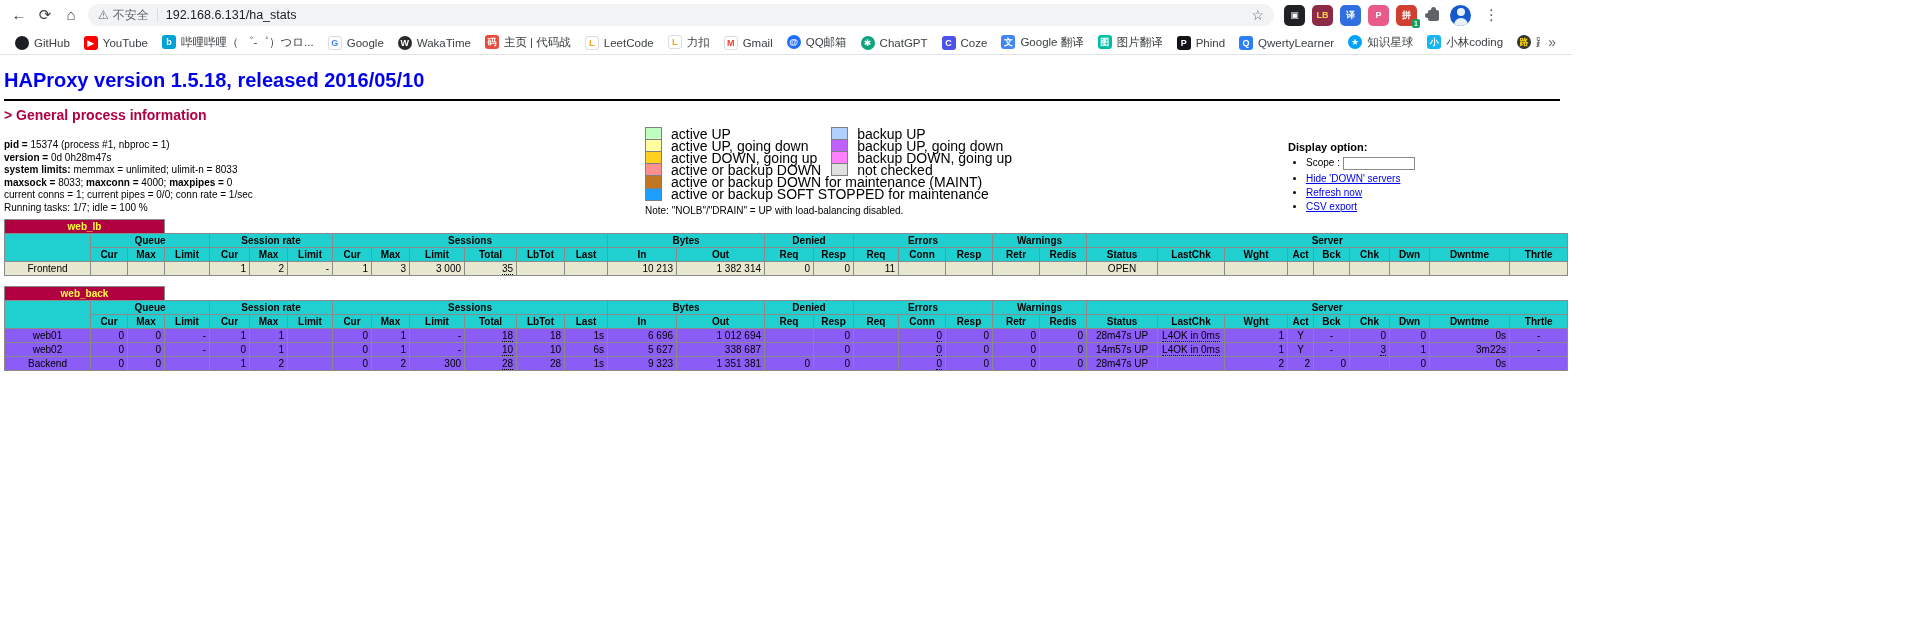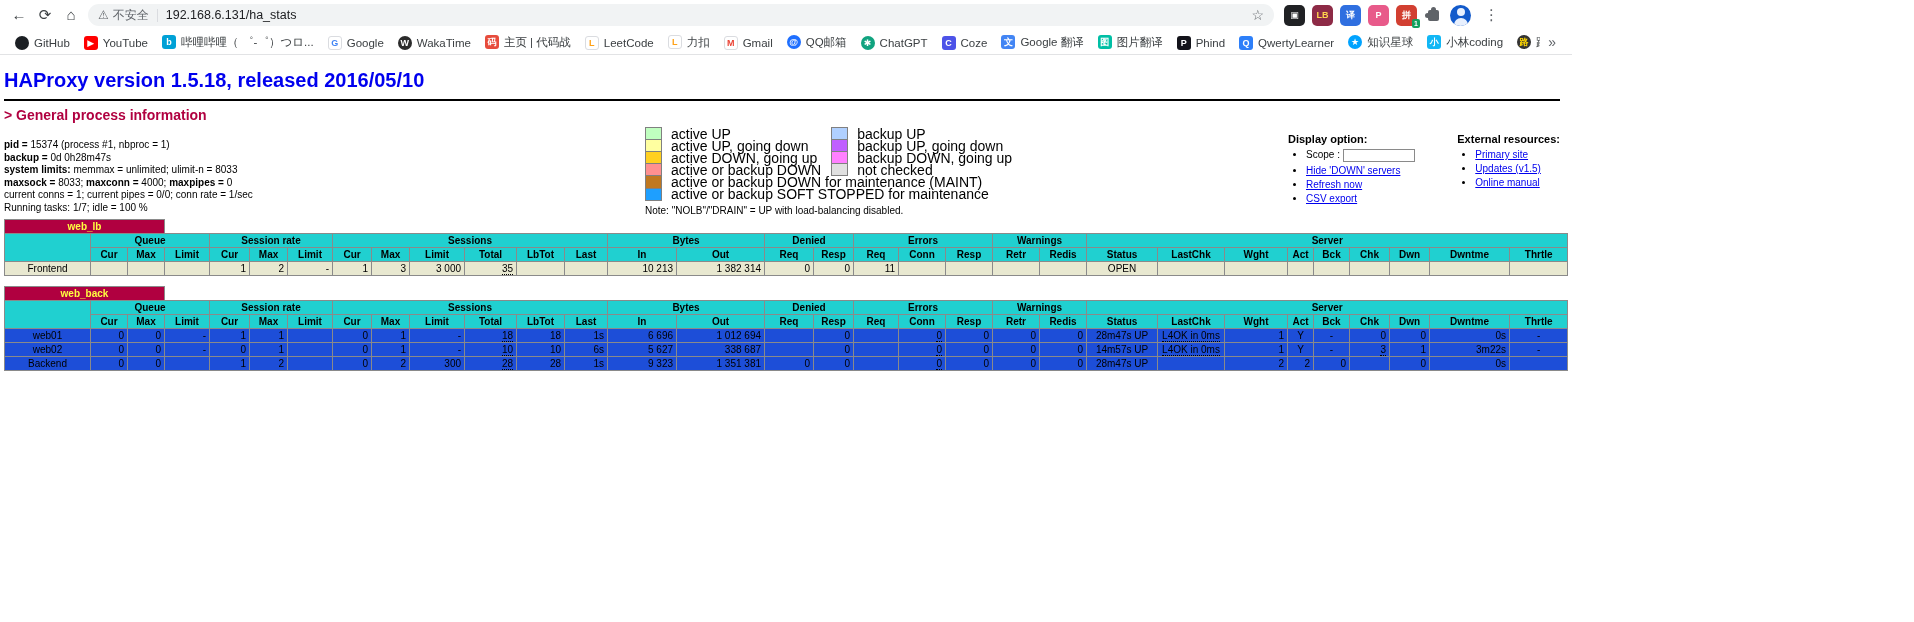--- a/index.html
+++ b/index.html
@@ -54,41 +54,41 @@
 
   .info-row { position:relative; height:92px; width:1556px; font-size:10px; }
   #process-info { position:absolute; left:0; top:14px; line-height:1.25; white-space:nowrap; }
 
   .legend-block { position:absolute; left:641px; top:2px; }
   table.lgd { border-collapse:collapse; }
   .lgd td.sw { width:16px; height:9px; border:1px solid #808080; padding:0; }
   .lgd td.lb { font-size:14px; padding:0 10px 0 9px; white-space:nowrap; line-height:12px; }
   .legend-note { font-size:10px; margin-top:4px; white-space:nowrap; }
 
-  .opt-panel { position:absolute; top:8px; }
+  .opt-panel { position:absolute; top:16px; }
   .opt-display { left:1284px; }
   .opt-external { right:0; }
   .panel-title { font-weight:bold; font-size:11px; }
   .opt-panel ul { margin:4px 0 0 0; padding-left:18px; }
   .opt-panel li { font-size:10px; margin:3px 0; white-space:nowrap; }
   .opt-panel a { color:#0000ee; text-decoration:underline; cursor:pointer; }
   .scope-input { width:72px; height:13px; border:1px solid #8a8a8a; font-size:10px; padding:0 2px; vertical-align:middle; }
 
   
   #tables { margin-top:2px; }
   table.tbl { border-collapse:collapse; table-layout:fixed; width:1556px; margin-bottom:10px; }
   .tbl th, .tbl td { border:1px solid #8a8a8a; font-size:10px; line-height:11px; padding:1px 3px;
     white-space:nowrap; overflow:hidden; }
   .tbl td { text-align:right; }
   .tbl td.ac { text-align:center; }
   .tbl tr.titre th { background:#20d0d0; color:#000; font-weight:bold; text-align:center; }
   .tbl th.pxname { background:#b00040; color:#ffff40; font-weight:bold; text-align:center; border-bottom-style:none; cursor:pointer; }
   .tbl th.empty { border:none; background:#fff; }
   tr.frontend { background:#e8e8d0; }
-  tr.up { background:#1d4ed8; }
+  tr.up { background:#8b5cf6; }
   .tbl u { text-decoration:none; border-bottom:1px dotted #000; }
   .tbl td.name-cell { text-align:center; cursor:pointer; }
 </style>
 </head>
 <body>
 
 <div class="window">
   <div class="toolbar">
     <button class="nav-btn">←</button>
     <button class="nav-btn">⟳</button>
@@ -199,21 +199,21 @@
   </div>
 
   <div class="page">
     <h1><a>HAProxy version 1.5.18, released 2016/05/10</a></h1>
     <div class="hrline"></div>
     <h3>&gt; General process information</h3>
 
     <div class="info-row">
       <div id="process-info">
           <div><b>pid = </b><span>15374 (process #1, nbproc = 1)</span></div>
-          <div><b>backup = </b><span>0d 0h28m47s</span></div>
+          <div><b>version = </b><span>0d 0h28m47s</span></div>
           <div><b>system limits:</b><span> memmax = unlimited; ulimit-n = 8033</span></div>
           <div><b>maxsock = </b><span>8033; </span><b>maxconn = </b><span>4000; </span><b>maxpipes = </b><span>0</span></div>
           <div><span>current conns = 1; current pipes = 0/0; conn rate = 1/sec</span></div>
           <div><span>Running tasks: 1/7; idle = 100 %</span></div>
         </div>
 
       <div class="legend-block">
         <table class="lgd" id="legend">
             <tbody>
               <tr>
@@ -256,28 +256,20 @@
       <div class="opt-panel opt-display">
         <div class="panel-title">Display option:</div>
         <ul>
           <li>
             <span>Scope : </span><input class="scope-input" style="">
           </li>
           <span id="display-links"><li><a>Hide 'DOWN' servers</a></li><li><a>Refresh now</a></li><li><a>CSV export</a></li></span>
         </ul>
       </div>
 
-      <div class="opt-panel opt-external">
-        <div class="panel-title">External resources:</div>
-        <ul id="ext-links">
-            <li><a>Primary site</a></li>
-            <li><a>Updates (v1.5)</a></li>
-            <li><a>Online manual</a></li>
-          </ul>
-      </div>
     </div>
 
     <div id="tables">
         <table class="tbl">
           <colgroup>
             <col style="width: 86px;">
             <col style="width: 37px;">
             <col style="width: 37px;">
             <col style="width: 45px;">
             <col style="width: 40px;">

